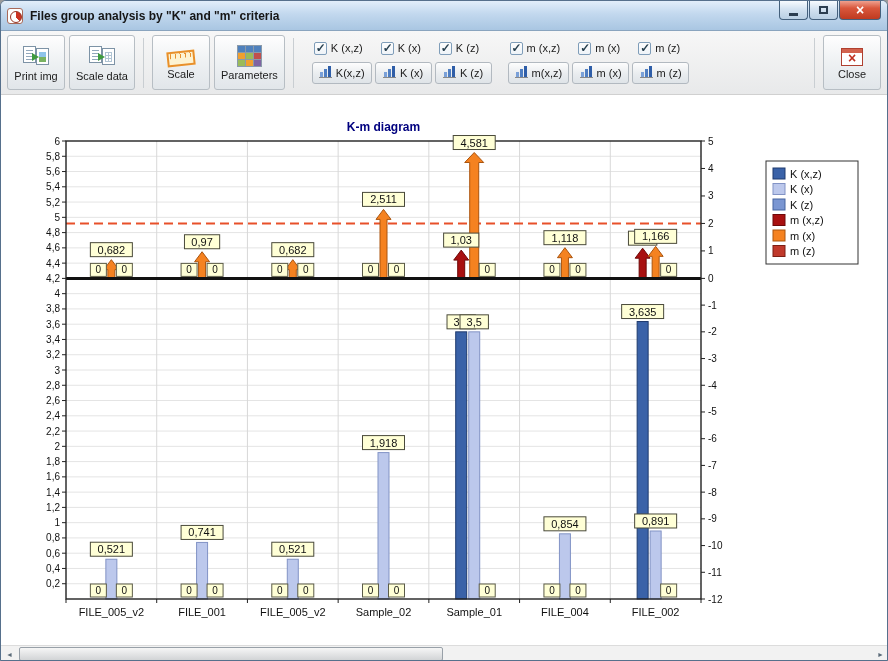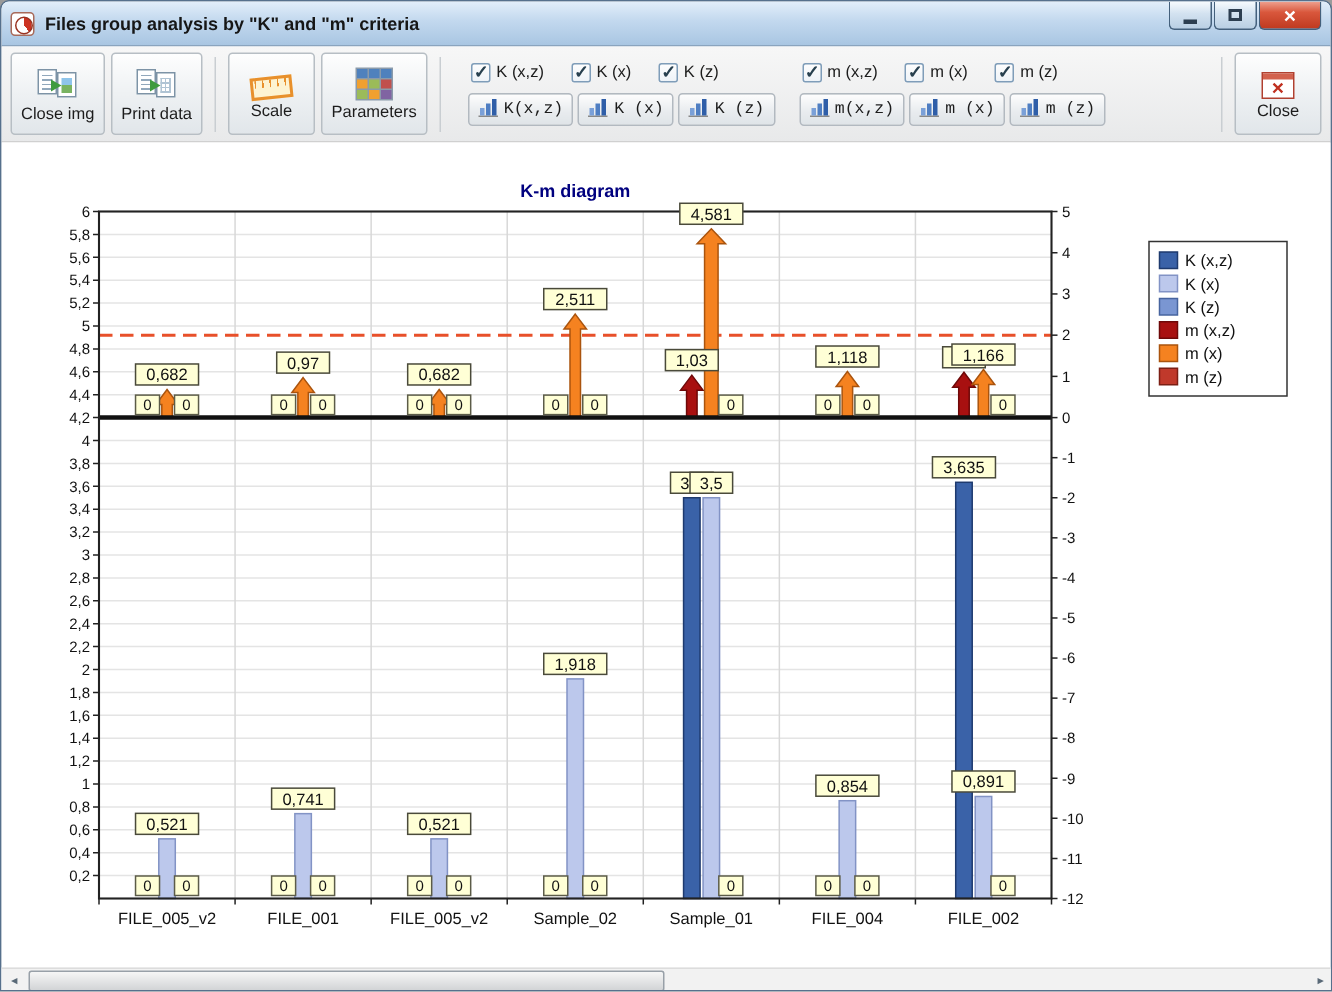--- a/index.html
+++ b/index.html
@@ -65,21 +65,21 @@
   
   .series-panel{display:flex;gap:16px;margin-left:10px;}
   .series-group{display:flex;flex-direction:column;gap:7px;}
   .cb-row{display:flex;gap:18px;padding-left:2px;}
   .cb{display:inline-flex;align-items:center;gap:4px;font-size:11px;color:#1c1c1c;cursor:default;}
   .cbbox{width:13px;height:13px;border:1px solid #7f9db9;border-radius:2px;
          background:linear-gradient(#fdfdfd,#eef3f8);position:relative;display:inline-block;}
   .cbbox.checked::after{content:"✓";position:absolute;left:1px;top:-2px;font-size:12px;font-weight:700;color:#28404f;}
   .btn-row{display:flex;gap:3px;}
   .mini-btn{display:inline-flex;align-items:center;justify-content:center;gap:4px;height:22px;min-width:57px;
-         padding:2px 6px;font-size:11px;color:#1c1c1c;font-family:Liberation Mono, monospace;
+         padding:2px 6px;font-size:11px;color:#1c1c1c;font-family:Liberation Sans, sans-serif;
          background:linear-gradient(#fdfdfd,#e9ecef 55%,#dfe4e8);border:1px solid #b2b9c0;border-radius:3px;}
   .mini-ico{display:inline-flex;align-items:flex-end;gap:1px;height:11px;padding:0 1px;border-bottom:1px solid #888;}
   .mini-ico i{width:3px;display:block;}
   .mini-ico i:nth-child(1){height:5px;background:#7aa0d8;}
   .mini-ico i:nth-child(2){height:8px;background:#4f7ec2;}
   .mini-ico i:nth-child(3){height:11px;background:#2f5ea8;}
   .tb-right{margin-left:auto;display:flex;align-items:center;gap:4px;}
   
   .content{position:relative;width:888px;height:567px;background:#fff;}
   #chart-svg{display:block;}
@@ -113,29 +113,29 @@
     </div>
   </div>
 
   <div class="toolbar">
     <button class="tb-btn">
       <span class="ico">
         <span class="doc lines d1"></span>
         <span class="doc pic d2"></span>
         <span class="arr-green"></span>
       </span>
-      <span>Close img</span>
+      <span>Print img</span>
     </button>
     <button class="tb-btn">
       <span class="ico">
         <span class="doc lines d1"></span>
         <span class="doc grid d2"></span>
         <span class="arr-green"></span>
       </span>
-      <span>Print data</span>
+      <span>Scale data</span>
     </button>
     <div class="tb-sep"></div>
     <button class="tb-btn">
       <span class="ruler-ico"></span>
       <span>Scale</span>
     </button>
     <button class="tb-btn">
       <span class="param-grid">
           <i></i>
           <i></i>

